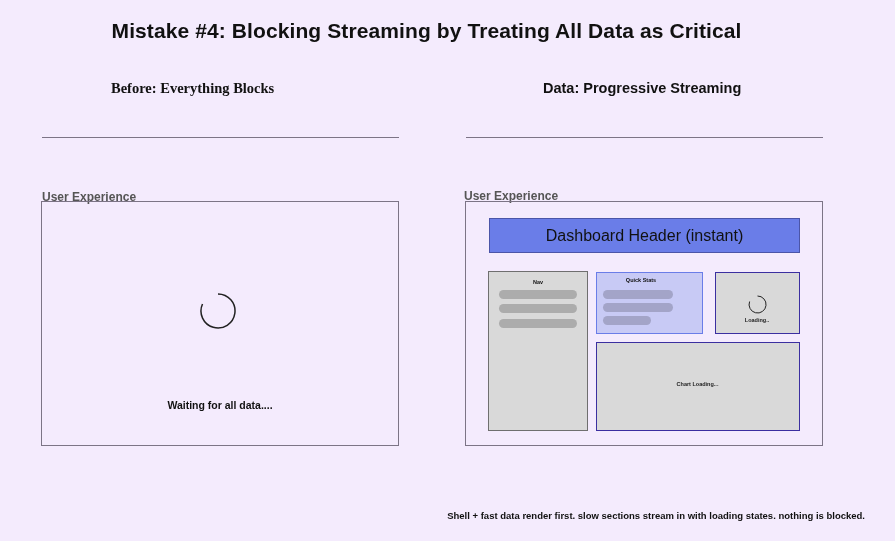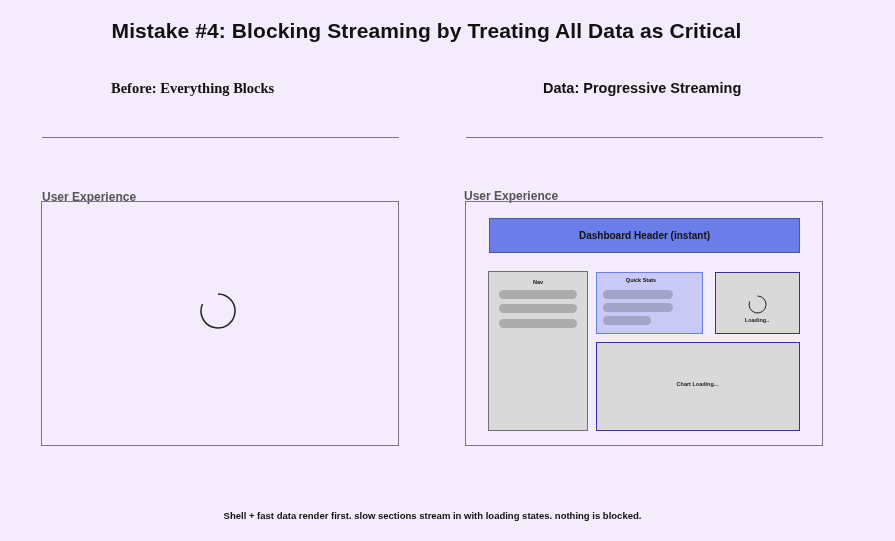--- a/index.html
+++ b/index.html
@@ -16,52 +16,53 @@
   }
   .col-heading { top: 80px; font-size: 14.5px; font-weight: bold; }
   .divider { height: 1px; background: #7c7486; top: 137px; }
   .ux-label { font-size: 12px; font-weight: bold; color: #555; }
   .ux-box { border: 1px solid #7c7486; box-sizing: border-box; background: transparent; }
   .spinner-lg { width: 38px; height: 38px; }
   .waiting { font-size: 10.5px; font-weight: bold; text-align: center; }
   .dash-header {
     background: #6a7de8; border: 1px solid #4b55a8; box-sizing: border-box;
     display: flex; align-items: center; justify-content: center;
-    font-size: 10px; font-weight: bold; color: #111;
+    font-size: 16px; font-weight: normal; color: #111;
   }
   .nav {
     background: #d9d9d9; border: 1px solid #6f6f6f; box-sizing: border-box;
   }
   .panel-title { font-size: 5.5px; font-weight: bold; text-align: center; color: #111; }
   .skeleton { background: #acacac; border-radius: 5px; height: 9px; position: absolute; }
   .skeleton.blue { background: #a3a4c8; }
   .quick {
     background: #c8caf5; border: 1px solid #6a7de8; box-sizing: border-box;
   }
   .loading-box, .chart-box {
     background: #d9d9d9; border: 1.5px solid #3b2fa0; box-sizing: border-box;
   }
   .small-txt { font-size: 5.5px; font-weight: bold; text-align: center; color: #222; }
   .footer {
-    left: 0; width: 865px; top: 510px; text-align: center;
+    left: 0; width: 865px; top: 510px; text-align: right;
     font-size: 9.5px; font-weight: bold;
   }
 </style>
 </head>
 <body>
 
 <div class="abs title">Mistake #4: Blocking Streaming by Treating All Data as Critical</div>
 
 <div class="abs col-heading" style="left:111px;font-family:Liberation Serif, serif;">Before:  Everything Blocks</div>
 <div class="abs divider" style="left:42px; width:357px;"></div>
 <div class="abs ux-label" style="left:42px; top:190px;">User Experience</div>
 <div class="abs ux-box" style="left:41px; top:201px; width:358px; height:245px;">
   <svg class="abs spinner-lg" style="left:157px; top:90px;" viewBox="0 0 38 38">
     <path d="M19 2 A17 17 0 1 1 3.5 12" fill="none" stroke="#222" stroke-width="1.5"></path>
   </svg>
+  <div class="abs waiting" style="left:0; width:356px; top:197px;">Waiting for all data....</div>
 </div>
 
 <div class="abs col-heading" style="left:543px;">Data: Progressive Streaming</div>
 <div class="abs divider" style="left:466px; width:357px;"></div>
 <div class="abs ux-label" style="left:464px; top:189px;">User Experience</div>
 <div class="abs ux-box" style="left:465px; top:201px; width:358px; height:245px;"></div>
 
 <div class="abs dash-header" style="left:489px; top:218px; width:311px; height:35px;">
   <span>Dashboard Header (instant)</span>
 </div>

